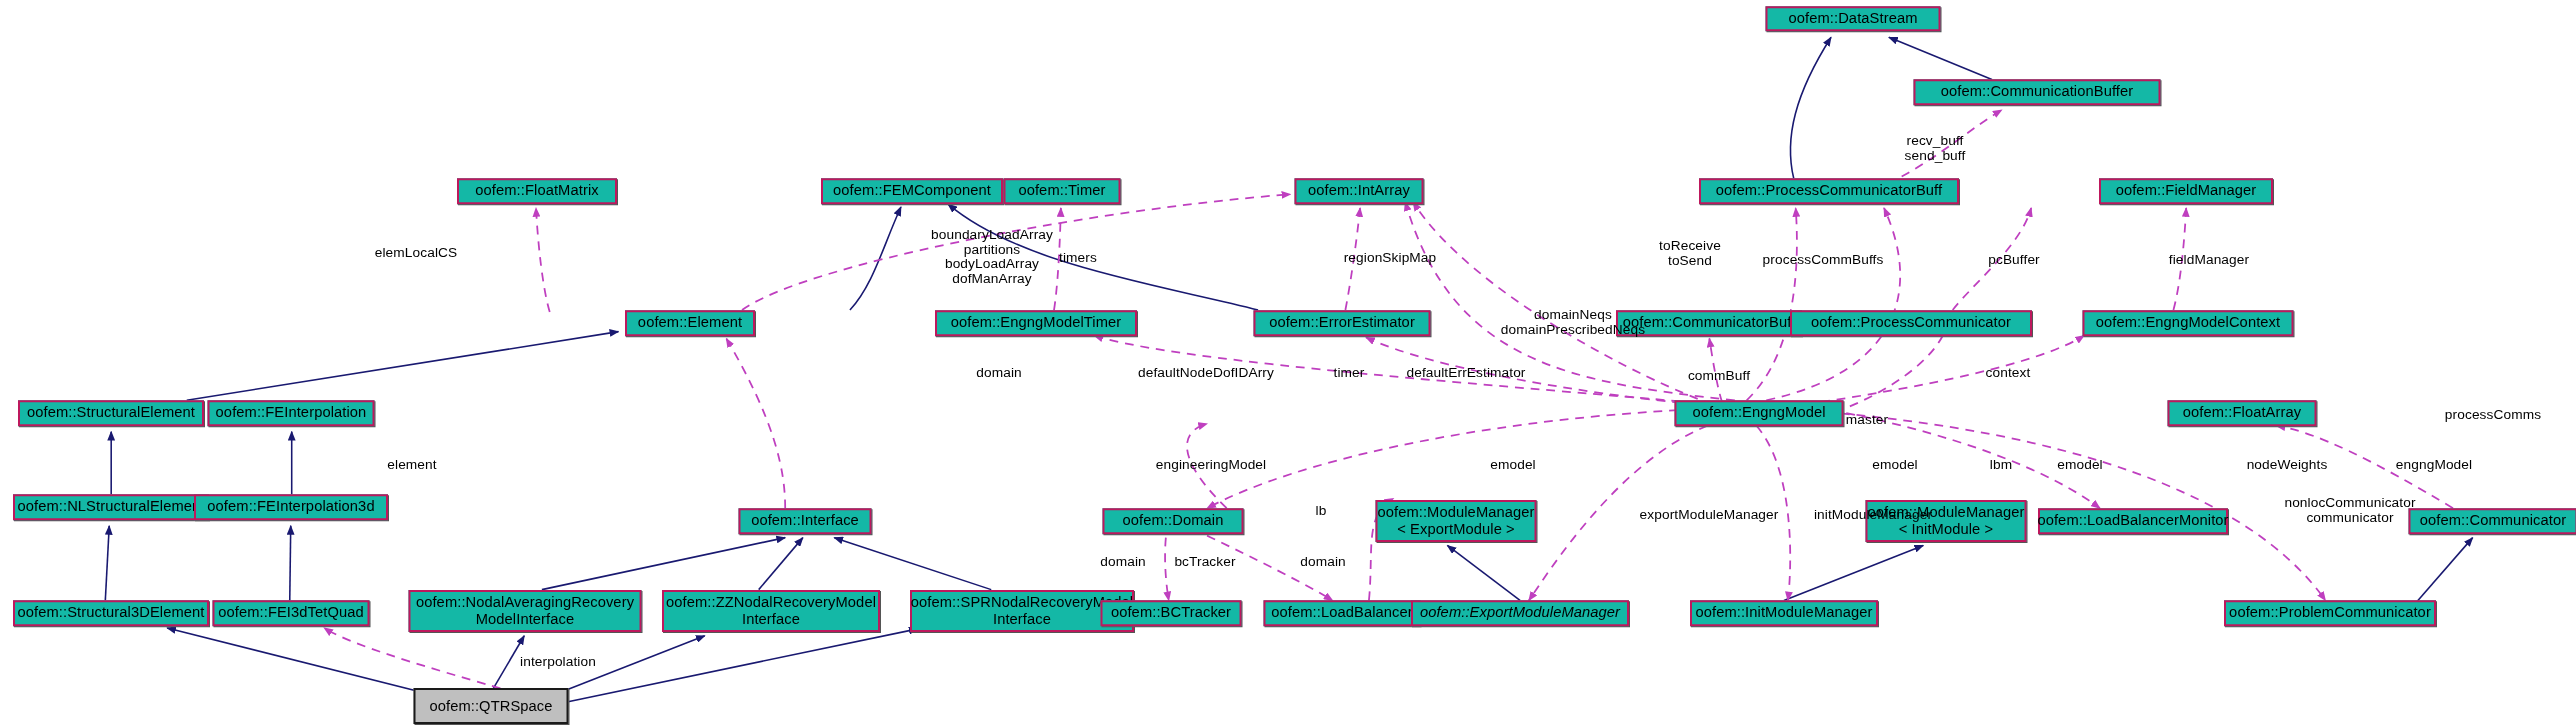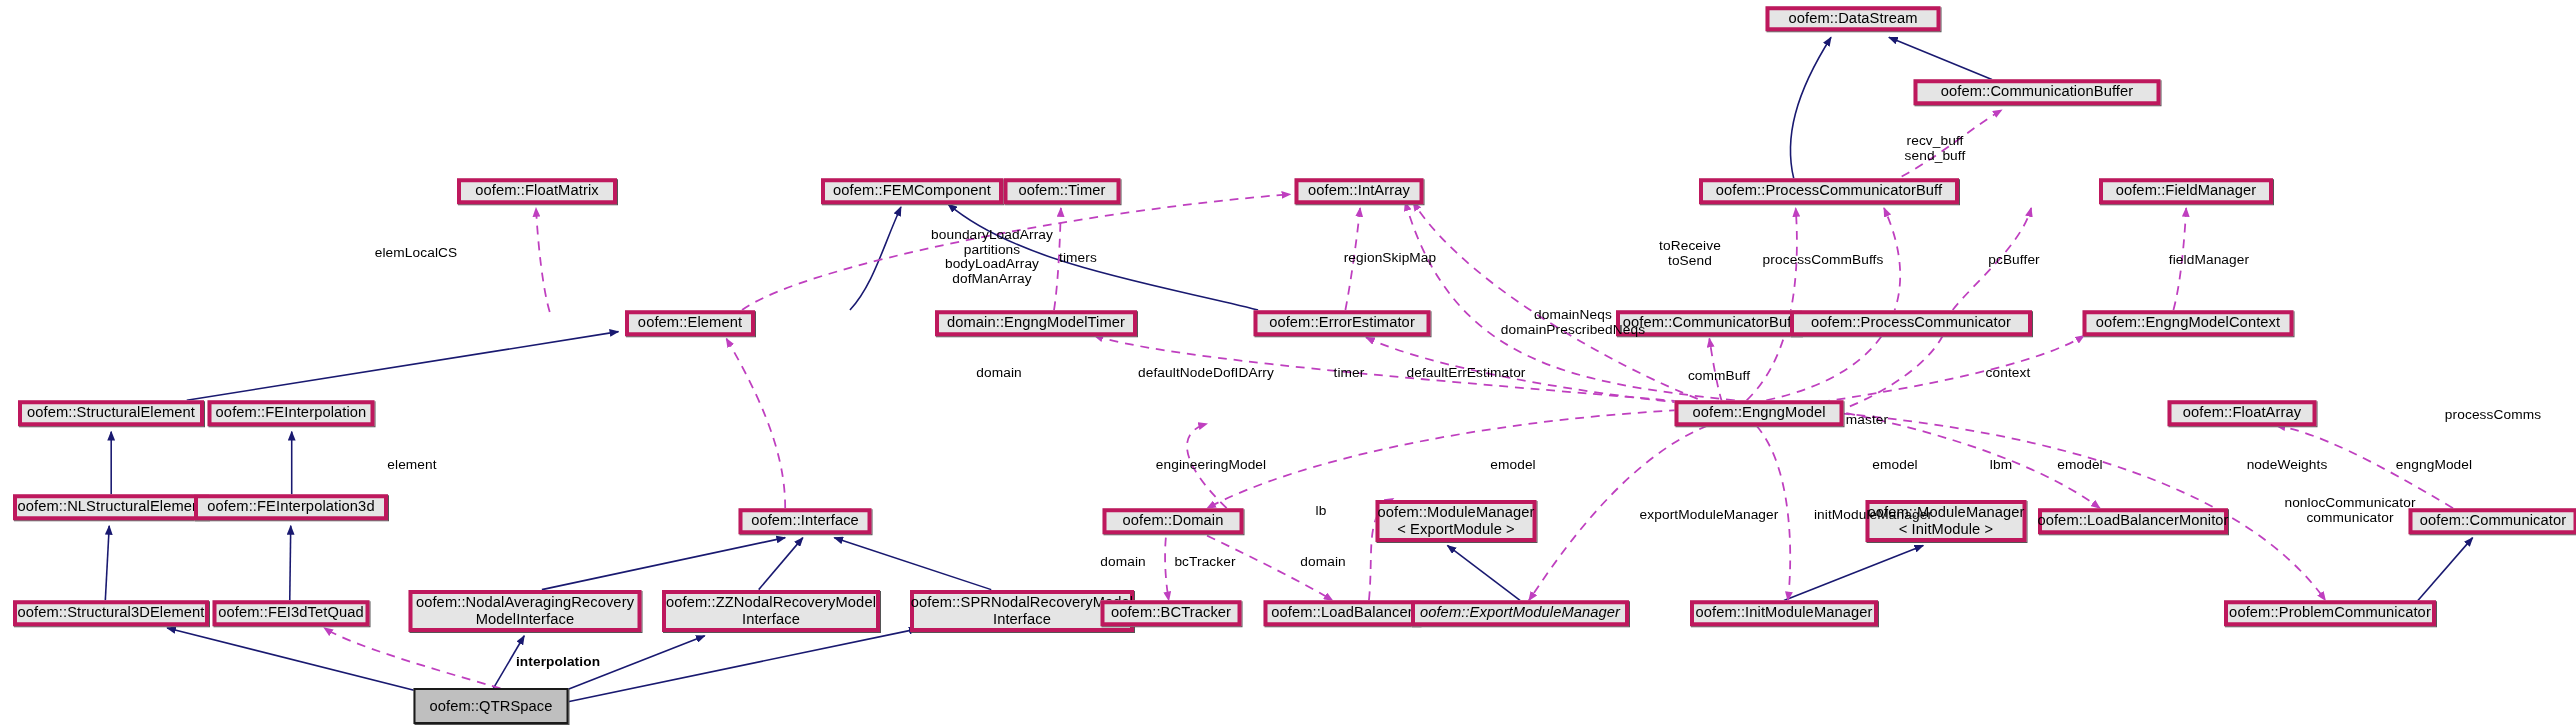--- a/index.html
+++ b/index.html
@@ -19,22 +19,22 @@
   #edge-layer {
     position: absolute;
     left: 0; top: 0;
     width: 2576px;
     height: 726px;
     pointer-events: none;
   }
   .node {
     position: absolute;
     box-sizing: border-box;
-    border: 4px solid #be185d;
-    background: #e5e5e5;
+    border: 2px solid #be185d;
+    background: #14b8a6;
     color: #000000;
     font-size: 14.7px;
     line-height: 16.7px;
     text-align: center;
     display: flex;
     align-items: center;
     justify-content: center;
     white-space: pre;
     letter-spacing: 0.1px;
     transform: translate(-50%, -50%);
@@ -128,21 +128,21 @@
   <div id="nodes-container">
       <div class="node" style="left: 1853px; top: 18.6px; width: 175px; height: 25.5px;">oofem::DataStream</div>
       <div class="node" style="left: 2037px; top: 92px; width: 247px; height: 25.5px;">oofem::CommunicationBuffer</div>
       <div class="node" style="left: 537px; top: 191px; width: 160px; height: 25.5px;">oofem::FloatMatrix</div>
       <div class="node" style="left: 912px; top: 191px; width: 182px; height: 25.5px;">oofem::FEMComponent</div>
       <div class="node" style="left: 1062px; top: 191px; width: 117px; height: 25.5px;">oofem::Timer</div>
       <div class="node" style="left: 1359px; top: 191px; width: 129px; height: 25.5px;">oofem::IntArray</div>
       <div class="node" style="left: 1829px; top: 191px; width: 260px; height: 25.5px;">oofem::ProcessCommunicatorBuff</div>
       <div class="node" style="left: 2186px; top: 191px; width: 174px; height: 25.5px;">oofem::FieldManager</div>
       <div class="node" style="left: 690px; top: 323px; width: 130px; height: 25.5px;">oofem::Element</div>
-      <div class="node" style="left: 1036px; top: 323px; width: 202px; height: 25.5px;">domain::EngngModelTimer</div>
+      <div class="node" style="left: 1036px; top: 323px; width: 202px; height: 25.5px;">oofem::EngngModelTimer</div>
       <div class="node" style="left: 1342px; top: 323px; width: 177px; height: 25.5px; text-align: right;">oofem::ErrorEstimator</div>
       <div class="node" style="left: 1709px; top: 323px; width: 186px; height: 25.5px;">oofem::CommunicatorBuff</div>
       <div class="node" style="left: 1867px; top: 323px; width: 242px; height: 25.5px; margin-left: 44px;">oofem::ProcessCommunicator</div>
       <div class="node" style="left: 2180px; top: 323px; width: 211px; height: 25.5px; margin-left: 8px;">oofem::EngngModelContext</div>
       <div class="node" style="left: 111px; top: 413px; width: 186px; height: 25.5px;">oofem::StructuralElement</div>
       <div class="node" style="left: 291px; top: 413px; width: 167px; height: 25.5px;">oofem::FEInterpolation</div>
       <div class="node" style="left: 1759px; top: 413px; width: 169px; height: 25.5px;">oofem::EngngModel</div>
       <div class="node" style="left: 2242px; top: 413px; width: 149px; height: 25.5px;">oofem::FloatArray</div>
       <div class="node" style="left: 111px; top: 507px; width: 196px; height: 25.5px;">oofem::NLStructuralElement</div>
       <div class="node" style="left: 291px; top: 507px; width: 194px; height: 25.5px; text-align: right;">oofem::FEInterpolation3d</div>
@@ -203,16 +203,16 @@
       <div class="edge-label" style="left: 2287px; top: 465px;">nodeWeights</div>
       <div class="edge-label" style="left: 2434px; top: 465px;">engngModel</div>
       <div class="edge-label" style="left: 1321px; top: 511px;">lb</div>
       <div class="edge-label" style="left: 1709px; top: 515px;">exportModuleManager</div>
       <div class="edge-label" style="left: 1873px; top: 515px;">initModuleManager</div>
       <div class="edge-label" style="left: 2350px; top: 511px;">nonlocCommunicator
 communicator</div>
       <div class="edge-label" style="left: 1123px; top: 562px;">domain</div>
       <div class="edge-label" style="left: 1205px; top: 562px;">bcTracker</div>
       <div class="edge-label" style="left: 1323px; top: 562px;">domain</div>
-      <div class="edge-label" style="left: 558px; top: 662px; font-weight: bold;">interpolation</div>
+      <div class="edge-label" style="left: 558px; top: 662px;">interpolation</div>
     </div>
 </div>
 
 
 </body></html>

